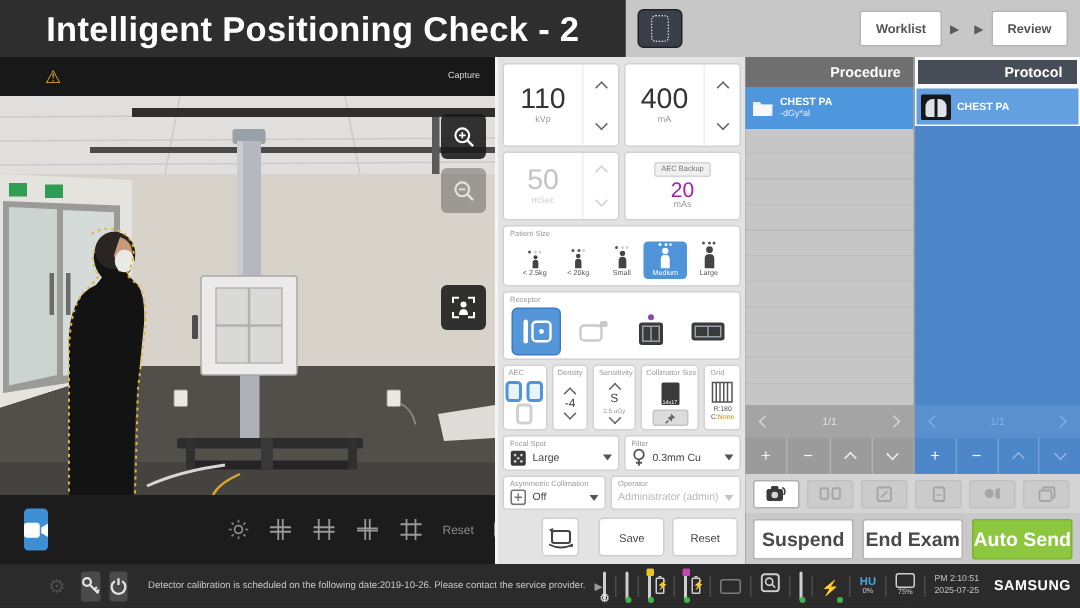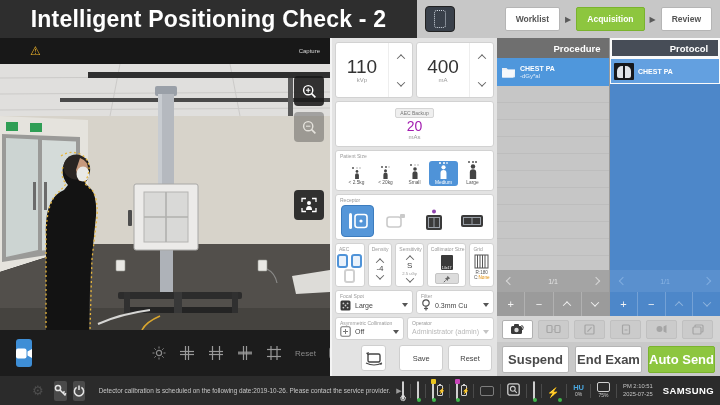--- a/index.html
+++ b/index.html
@@ -200,21 +200,20 @@
     <div class="t">Intelligent Positioning Check - 2</div>
   </div>
 
   <div id="top-right">
     <div class="det-btn">
       <span class="dg"></span>
     </div>
     <div id="nav-group">
       <div class="navbtn">Worklist</div>
       <span class="navsep">▶</span>
-      <div class="navbtn green">Acquisition</div>
       <span class="navsep">▶</span>
       <div class="navbtn">Review</div>
     </div>
   </div>
 
   <div id="camera">
     <div id="cam-top">
       <span class="warn">⚠</span>
       <span class="cap-label">Capture</span>
     </div>
@@ -389,20 +388,34 @@
               <i class="chev cu"></i>
             </div>
           <div class="stepbtn">
               <i class="chev cd"></i>
             </div>
         </div>
       </div>
     </div>
 
     <div class="rowflex">
+      <div class="card valcard valcard2 grayed">
+        <div class="vals">
+          <div class="bigval">50</div>
+          <div class="unit">mSec</div>
+        </div>
+        <div class="stepcol">
+          <div class="stepbtn">
+              <i class="chev cu"></i>
+            </div>
+          <div class="stepbtn">
+              <i class="chev cd"></i>
+            </div>
+        </div>
+      </div>
       <div class="card mascard">
         <div class="aecbadge">AEC Backup</div>
         <div class="midval">20</div>
         <div class="unit">mAs</div>
       </div>
     </div>
 
     <div class="card pscard">
       <div class="mini-label">Patient Size</div>
       <div class="psrow">

